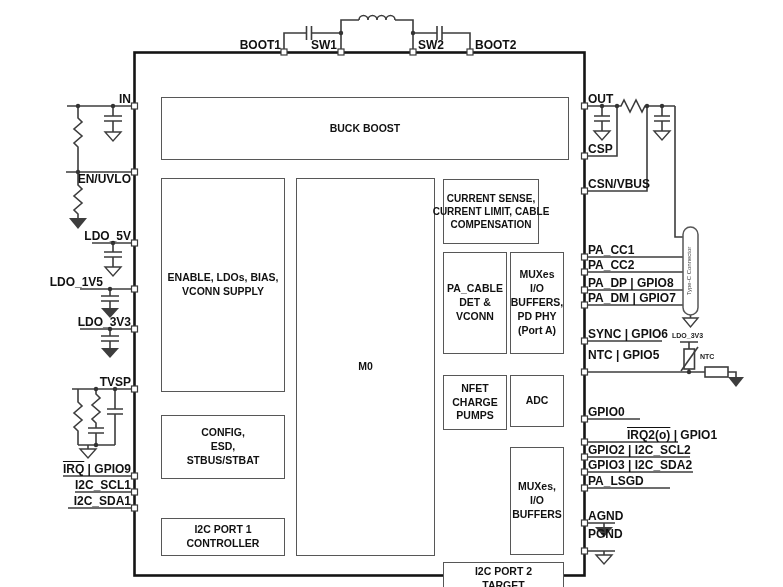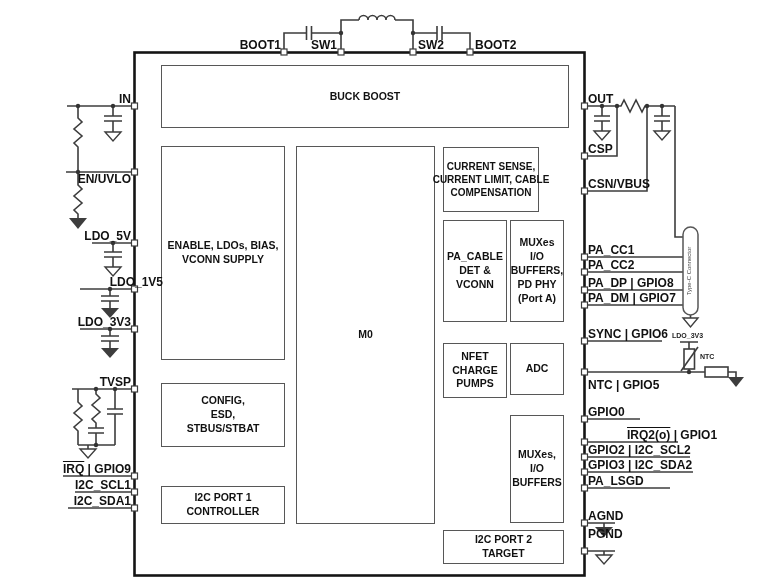--- a/index.html
+++ b/index.html
@@ -6,21 +6,21 @@
   #stage{position:relative;width:783px;height:587px;background:#fff;overflow:hidden;
          font-family:"Liberation Sans",sans-serif;}
   svg{position:absolute;left:0;top:0;}
   .lbl{position:absolute;font-family:"Liberation Sans",sans-serif;font-weight:bold;
        font-size:12px;line-height:13px;color:#111;white-space:nowrap;}
   .ov{text-decoration:overline;padding-left:39px;}
   .sm{font-size:7px;line-height:8px;color:#222;}
   .blk{position:absolute;border:1.5px solid #575757;background:#fff;display:flex;
        flex-direction:column;align-items:center;justify-content:center;text-align:center;
        font-family:"Liberation Sans",sans-serif;font-weight:bold;font-size:10.5px;
-       line-height:1.32;color:#111;box-sizing:border-box;}
+       line-height:1.32;color:#111;box-sizing:border-box;margin-top:32px;}
   .blk div{white-space:nowrap;}
   .blk-cs{font-size:10px;}
   .typec{position:absolute;left:649px;top:266px;width:84px;height:10px;text-align:center;
          font-size:6px;font-weight:normal;color:#444;transform:rotate(-90deg);white-space:nowrap;}
 </style>
 </head>
 <body>
 
 <div id="stage">
 
@@ -218,36 +218,36 @@
   </div>
 
   <div class="lbl" style="right:502px;top:39px">BOOT1</div>
   <div class="lbl" style="right:446px;top:39px">SW1</div>
   <div class="lbl" style="left:418px;top:39px">SW2</div>
   <div class="lbl" style="left:475px;top:39px">BOOT2</div>
 
   <div class="lbl" style="right:652px;top:93px">IN</div>
   <div class="lbl" style="right:652px;top:173px">EN/UVLO</div>
   <div class="lbl" style="right:652px;top:230px">LDO_5V</div>
-  <div class="lbl" style="right:620px;top:276px">LDO_1V5</div>
+  <div class="lbl" style="right:680px;top:276px">LDO_1V5</div>
   <div class="lbl" style="right:652px;top:316px">LDO_3V3</div>
   <div class="lbl" style="right:652px;top:376px">TVSP</div>
   <div class="lbl" style="right:652px;top:463px"><span class="ov">IRQ</span><span> | GPIO9</span></div>
   <div class="lbl" style="right:652px;top:479px">I2C_SCL1</div>
   <div class="lbl" style="right:652px;top:495px">I2C_SDA1</div>
 
   <div class="lbl" style="left:588px;top:93px">OUT</div>
   <div class="lbl" style="left:588px;top:143px">CSP</div>
   <div class="lbl" style="left:588px;top:178px">CSN/VBUS</div>
   <div class="lbl" style="left:588px;top:244px">PA_CC1</div>
   <div class="lbl" style="left:588px;top:259px">PA_CC2</div>
   <div class="lbl" style="left:588px;top:277px">PA_DP | GPIO8</div>
   <div class="lbl" style="left:588px;top:292px">PA_DM | GPIO7</div>
   <div class="lbl" style="left:588px;top:328px">SYNC | GPIO6</div>
-  <div class="lbl" style="left:588px;top:379px">NTC | GPIO5</div>
+  <div class="lbl" style="left:588px;top:349px">NTC | GPIO5</div>
   <div class="lbl" style="left:588px;top:406px">GPIO0</div>
   <div class="lbl" style="left:588px;top:429px"><span class="ov">IRQ2(o)</span><span> | GPIO1</span></div>
   <div class="lbl" style="left:588px;top:444px">GPIO2 | I2C_SCL2</div>
   <div class="lbl" style="left:588px;top:459px">GPIO3 | I2C_SDA2</div>
   <div class="lbl" style="left:588px;top:475px">PA_LSGD</div>
   <div class="lbl" style="left:588px;top:510px">AGND</div>
   <div class="lbl" style="left:588px;top:528px">PGND</div>
 
   <div class="typec">Type-C Connector</div>
   <div class="lbl sm" style="left:672px;top:332px">LDO_3V3</div>

